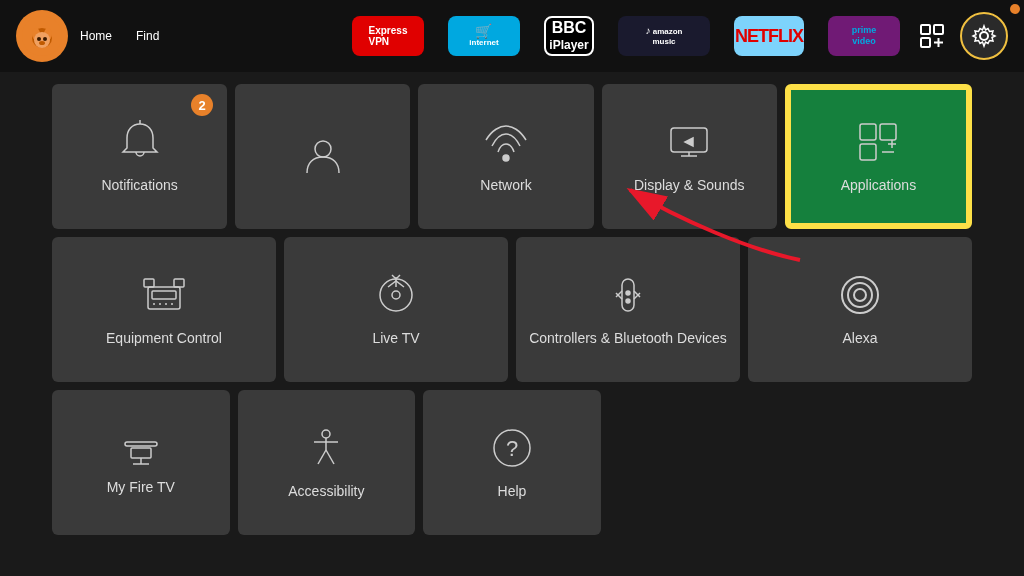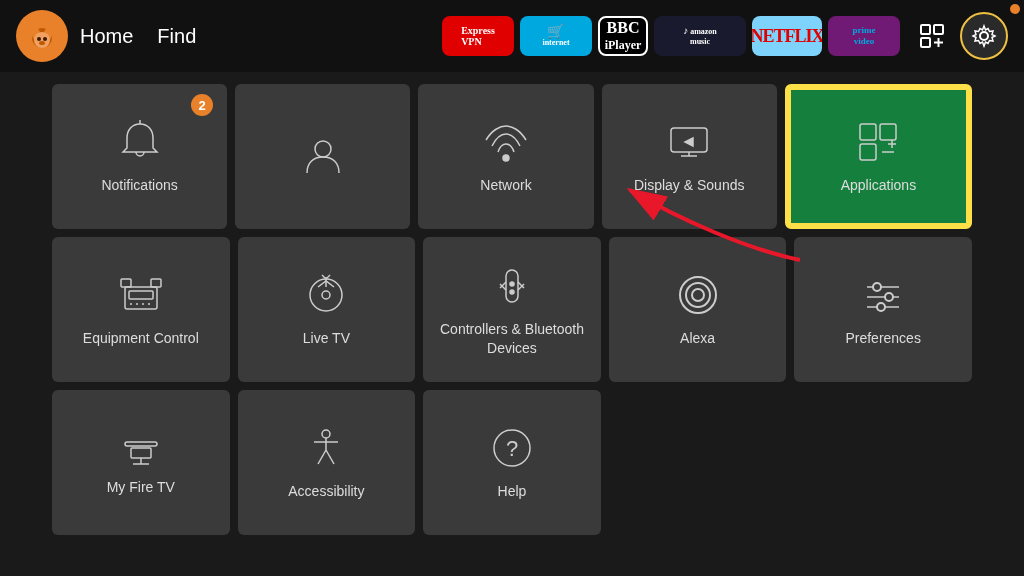--- a/index.html
+++ b/index.html
@@ -36,30 +36,29 @@
       overflow: hidden;
     }
     .nav-logo svg { width: 40px; height: 40px; }
     .nav-links {
       display: flex;
       gap: 24px;
       margin-right: auto;
     }
     .nav-link {
       color: #ffffff;
-      font-size: 20px;
+      font-size: 12px;
       font-weight: 400;
       cursor: pointer;
     }
     .nav-apps {
       display: flex;
       align-items: flex-end;
-      gap: 6px;
+      gap: 24px;
       margin-right: 8px;
-      font-family: Liberation Serif, serif;
     }
     .app-icon {
       height: 40px;
       border-radius: 8px;
       display: flex;
       align-items: center;
       justify-content: center;
       font-size: 10px;
       font-weight: bold;
       overflow: hidden;
@@ -345,31 +344,20 @@
 
     <div class="grid-tile">
       <svg class="tile-svg" viewBox="0 0 48 48">
         <circle cx="24" cy="24" r="18" stroke-width="2"></circle>
         <circle cx="24" cy="24" r="12" stroke-width="2"></circle>
         <circle cx="24" cy="24" r="6" stroke-width="2"></circle>
       </svg>
       <span class="tile-label">Alexa</span>
     </div>
 
-    <div class="grid-tile">
-      <svg class="tile-svg" viewBox="0 0 48 48">
-        <line x1="8" y1="16" x2="40" y2="16"></line>
-        <circle cx="18" cy="16" r="4" fill="#3a3a3a" stroke="#ccc" stroke-width="2"></circle>
-        <line x1="8" y1="26" x2="40" y2="26"></line>
-        <circle cx="30" cy="26" r="4" fill="#3a3a3a" stroke="#ccc" stroke-width="2"></circle>
-        <line x1="8" y1="36" x2="40" y2="36"></line>
-        <circle cx="22" cy="36" r="4" fill="#3a3a3a" stroke="#ccc" stroke-width="2"></circle>
-      </svg>
-      <span class="tile-label">Preferences</span>
-    </div>
 
   </div>
 
   <div class="grid-row">
 
     <div class="grid-tile">
       <svg class="tile-svg-sm" viewBox="0 0 40 40">
         <rect x="4" y="14" width="32" height="4" rx="2"></rect>
         <rect x="10" y="20" width="20" height="10" rx="1"></rect>
         <line x1="20" y1="30" x2="20" y2="36"></line>

